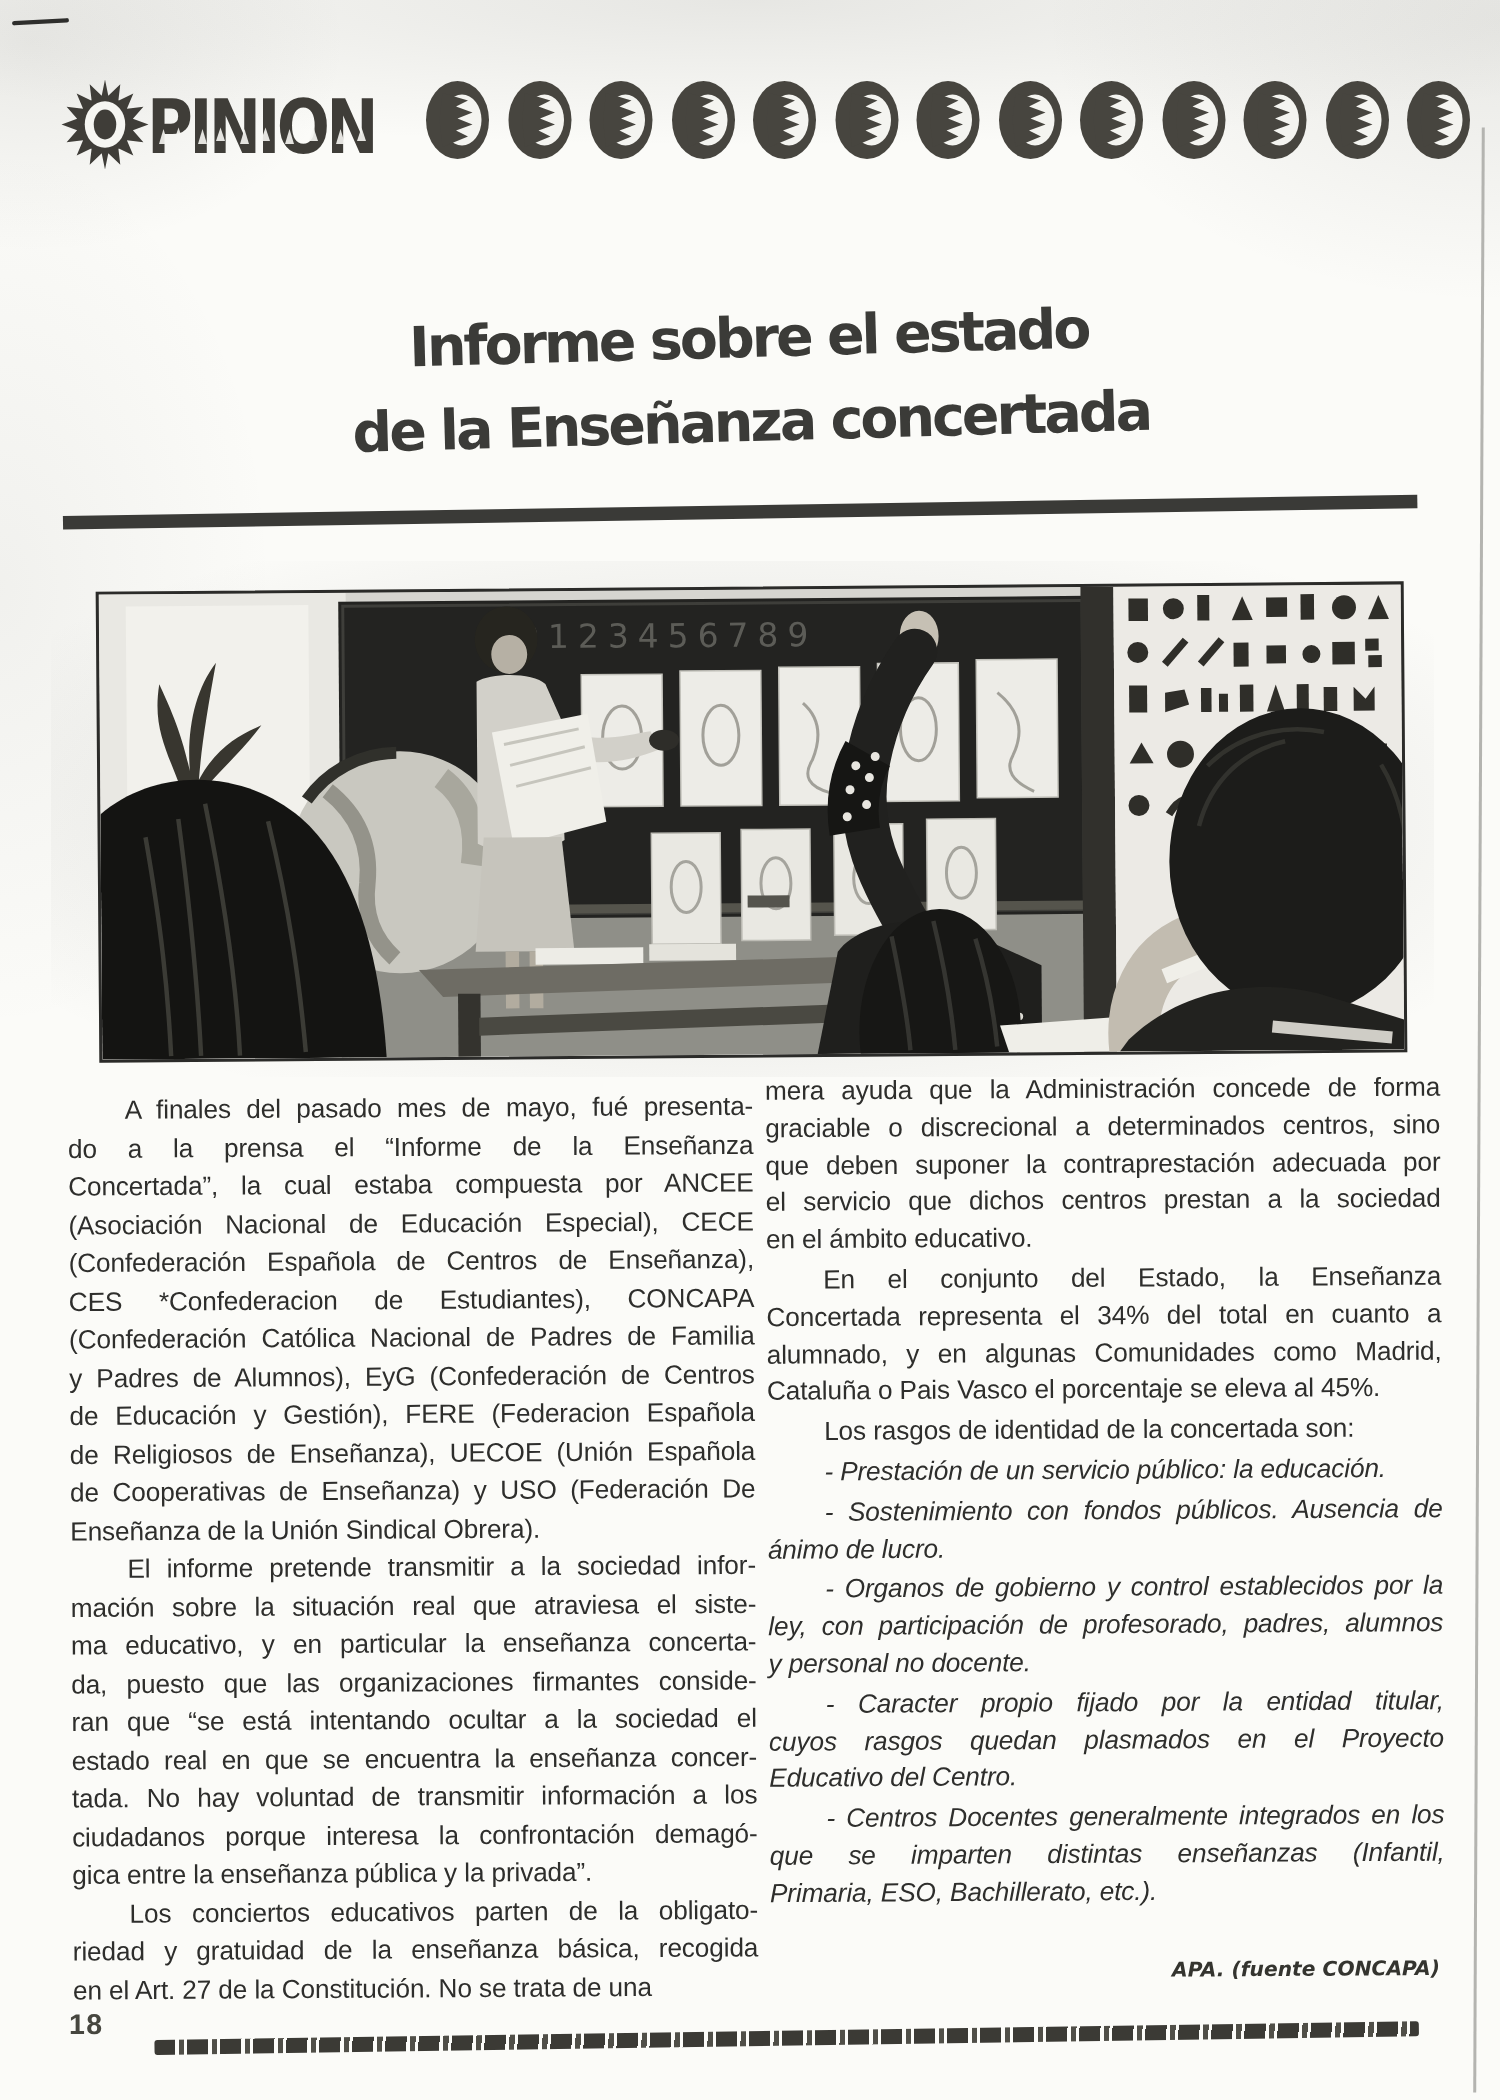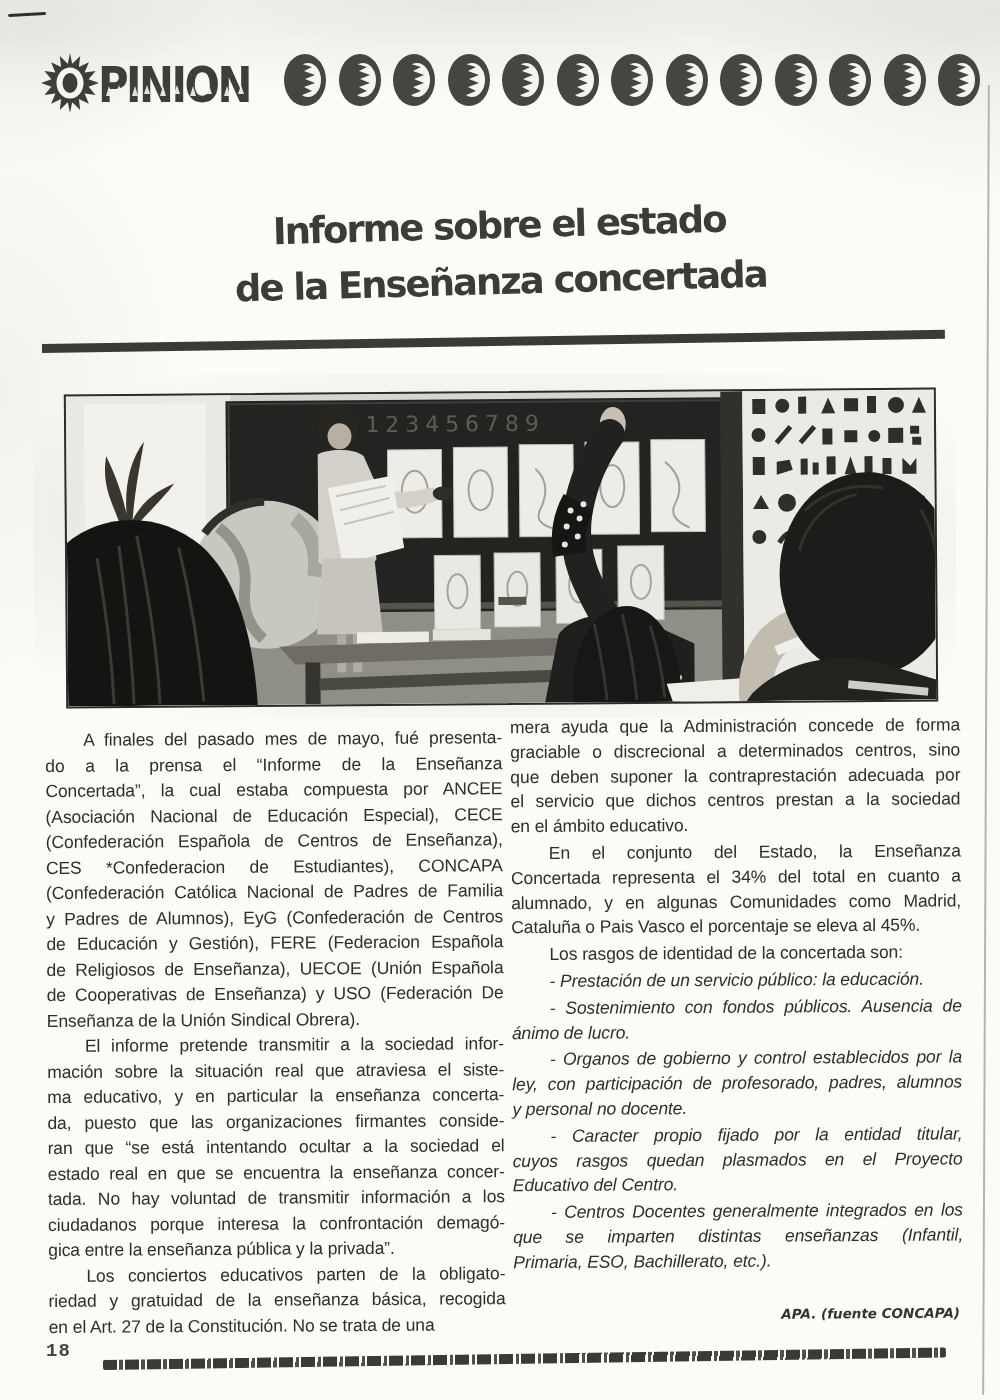--- a/index.html
+++ b/index.html
@@ -52,21 +52,21 @@
   .para.italic{font-style:italic;}
   .pline{display:block;text-align:justify;text-align-last:justify;}
   .pline.last{text-align-last:left;}
   .pline.ind{padding-left:38px;}
   
   .credit{position:absolute;left:510px;top:1306px;width:450px;text-align:right;
     font-family:"DejaVu Sans",sans-serif;font-weight:bold;font-style:italic;
     font-size:13.5px;color:#34342f;transform:rotate(-.35deg);}
   
   .page-number{position:absolute;left:46px;top:1340px;
-    font-family:Liberation Mono, monospace;font-weight:bold;
+    font-family:Liberation Sans, sans-serif;font-weight:bold;
     font-size:19px;color:#46463f;letter-spacing:1px;}
   .chain-border{position:absolute;left:103px;top:1360px;width:843px;height:10px;
     transform:rotate(-.85deg);transform-origin:left center;
     background:repeating-linear-gradient(93deg,
       #3b3a35 0px, #3b3a35 14px,
       #fcfcf9 14px, #fcfcf9 16.5px,
       #504f48 16.5px, #504f48 20px,
       #fcfcf9 20px, #fcfcf9 22px);
     border-radius:2px;}
 </style>

